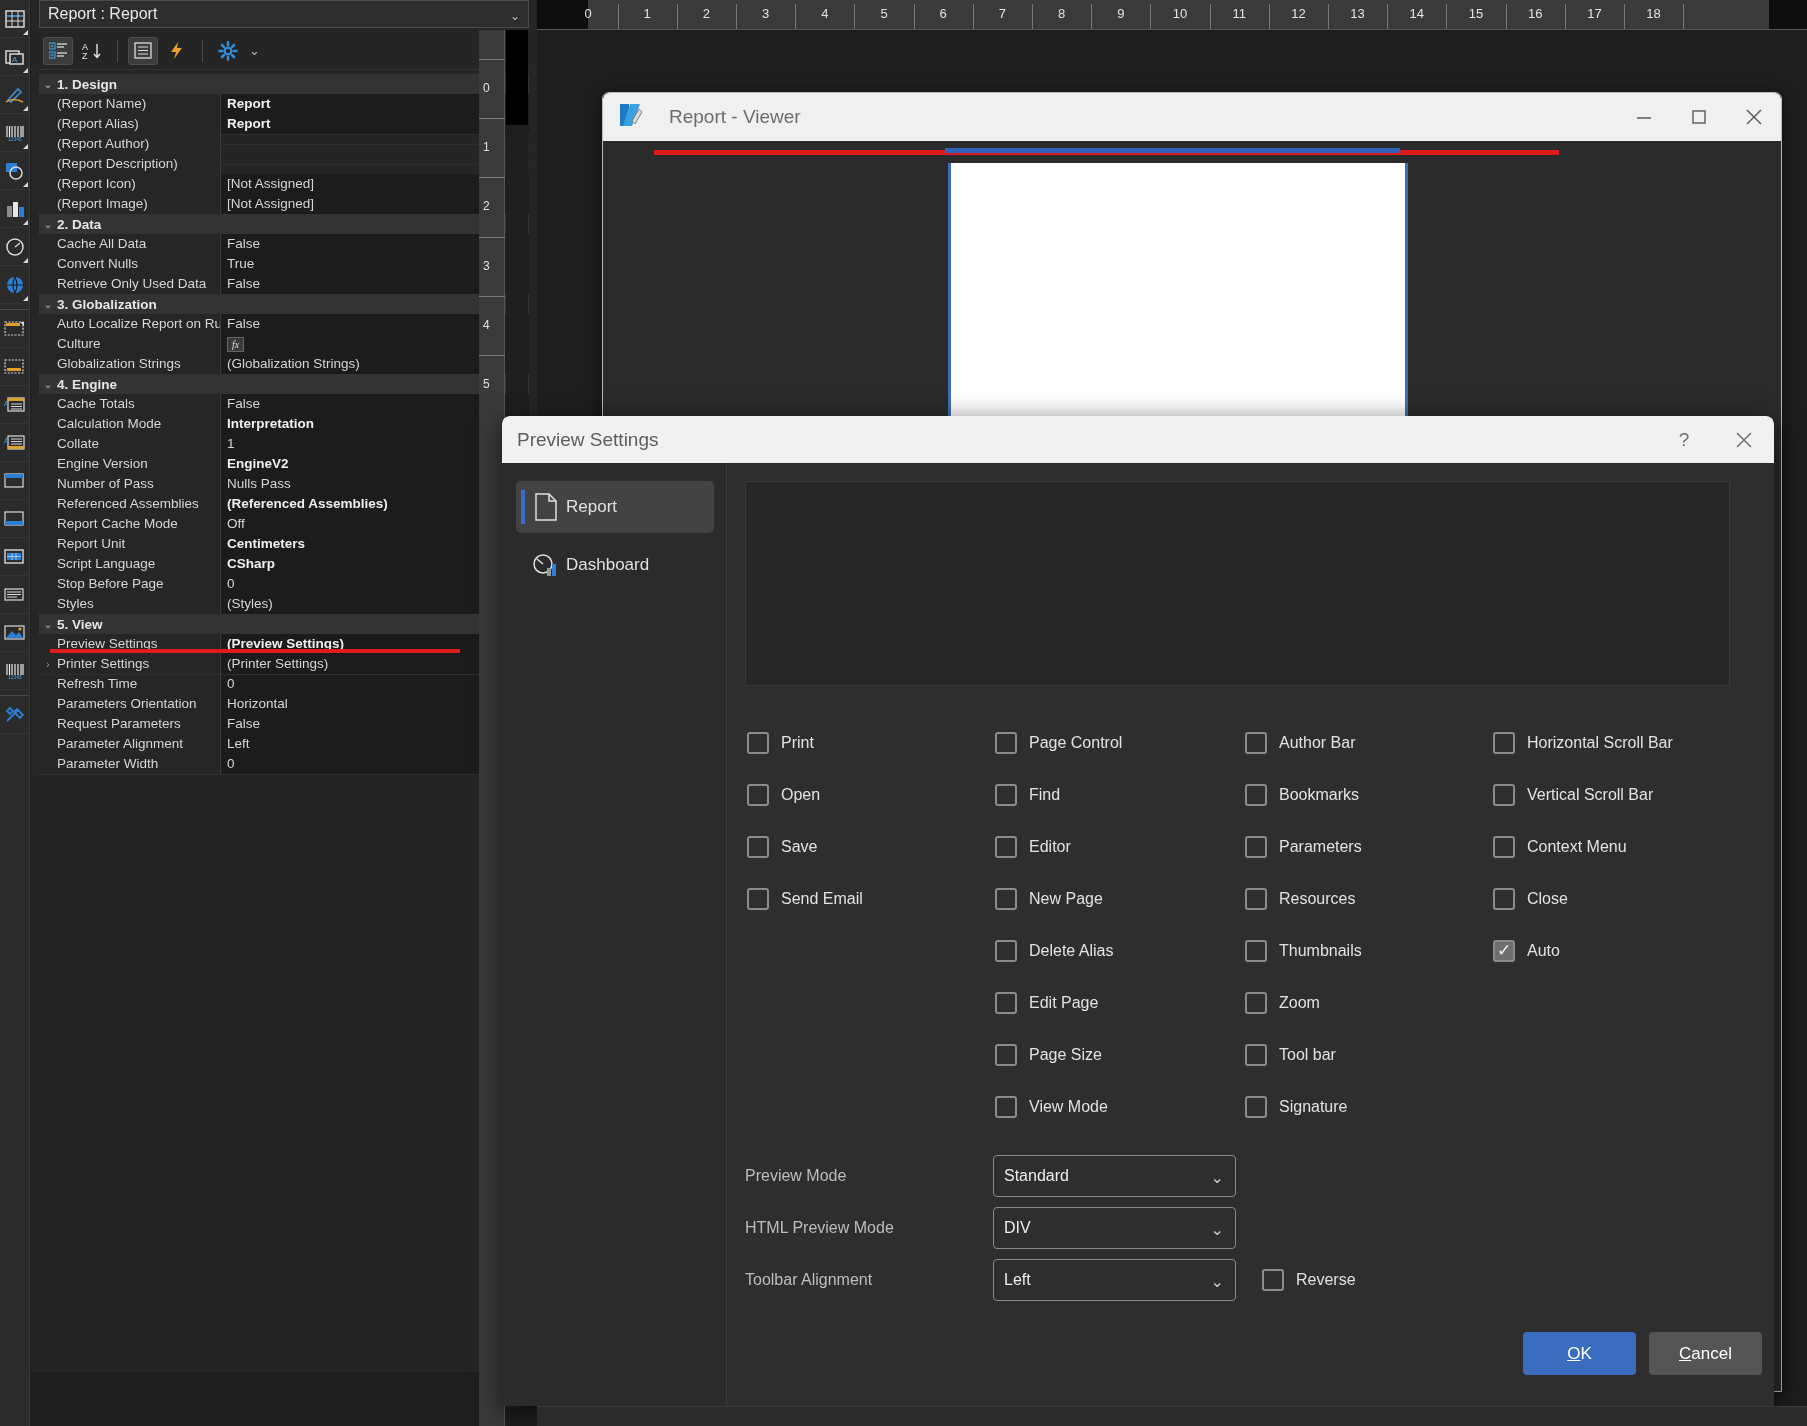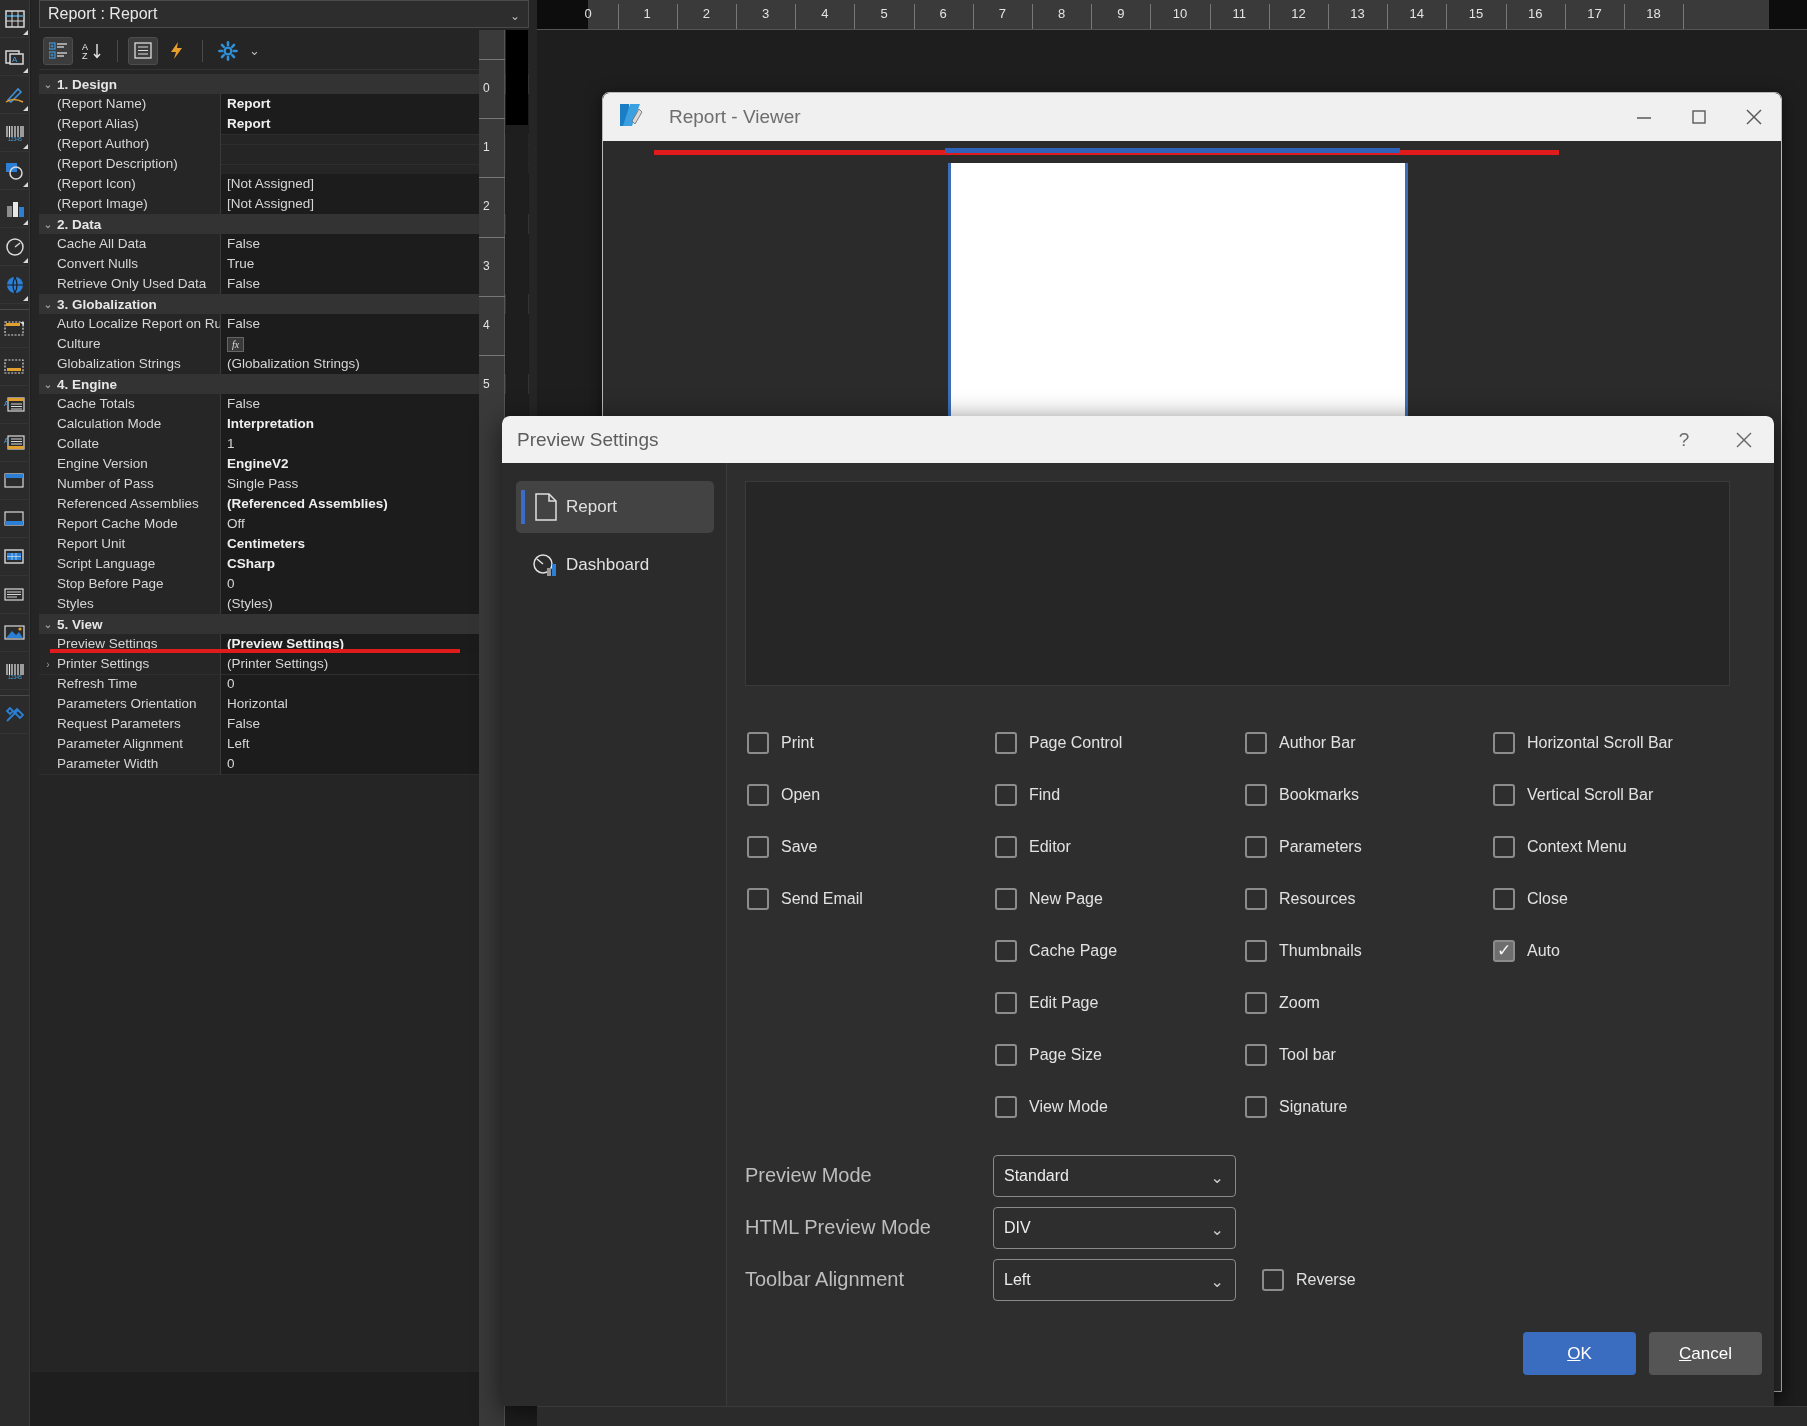--- a/index.html
+++ b/index.html
@@ -219,21 +219,21 @@
     margin-right: 12px; background: transparent; flex: none;
     display: flex; align-items: center; justify-content: center;
   }
   .cbox.checked { background: #6e6e6e; border-color: #8c8c8c; }
   .cbox.checked::after {
     content: "✓"; color: #f5f5f5; font-size: 17px; line-height: 18px;
   }
 
   .selects { position: absolute; left: 18px; top: 690px; }
   .selrow { display: flex; align-items: center; height: 45px; margin-bottom: 7px; }
-  .sellabel { width: 248px; color: #bdbdbd; font-size: 20px; }
+  .sellabel { width: 248px; color: #bdbdbd; font-size: 16px; }
   .selbox {
     width: 243px; height: 42px; background: #2e2e2e;
     border: 1px solid #8a8a8a; border-radius: 4px;
     display: flex; align-items: center; padding: 0 10px;
     color: #ececec; font-size: 16px; position: relative;
   }
   .selbox .chev { position: absolute; right: 11px; top: 12px; color: #c8c8c8; }
   .revbox { display: flex; align-items: center; margin-left: 26px; color: #e2e2e2; font-size: 16px; }
 
   .dlg-footer {
@@ -571,21 +571,21 @@
         <div class="grow">
           <div class="gname">Collate</div>
           <div class="gval">1</div>
         </div>
         <div class="grow">
           <div class="gname">Engine Version</div>
           <div class="gval bold">EngineV2</div>
         </div>
         <div class="grow">
           <div class="gname">Number of Pass</div>
-          <div class="gval">Single Pass</div>
+          <div class="gval">Nulls Pass</div>
         </div>
         <div class="grow">
           <div class="gname">Referenced Assemblies</div>
           <div class="gval bold">(Referenced Assemblies)</div>
         </div>
         <div class="grow">
           <div class="gname">Report Cache Mode</div>
           <div class="gval">Off</div>
         </div>
         <div class="grow">
@@ -810,21 +810,21 @@
               <div class="cbitem">
                 <span class="cbox"></span>
                 <span>Editor</span>
               </div>
               <div class="cbitem">
                 <span class="cbox"></span>
                 <span>New Page</span>
               </div>
               <div class="cbitem">
                 <span class="cbox"></span>
-                <span>Cache Page</span>
+                <span>Delete Alias</span>
               </div>
               <div class="cbitem">
                 <span class="cbox"></span>
                 <span>Edit Page</span>
               </div>
               <div class="cbitem">
                 <span class="cbox"></span>
                 <span>Page Size</span>
               </div>
               <div class="cbitem">

